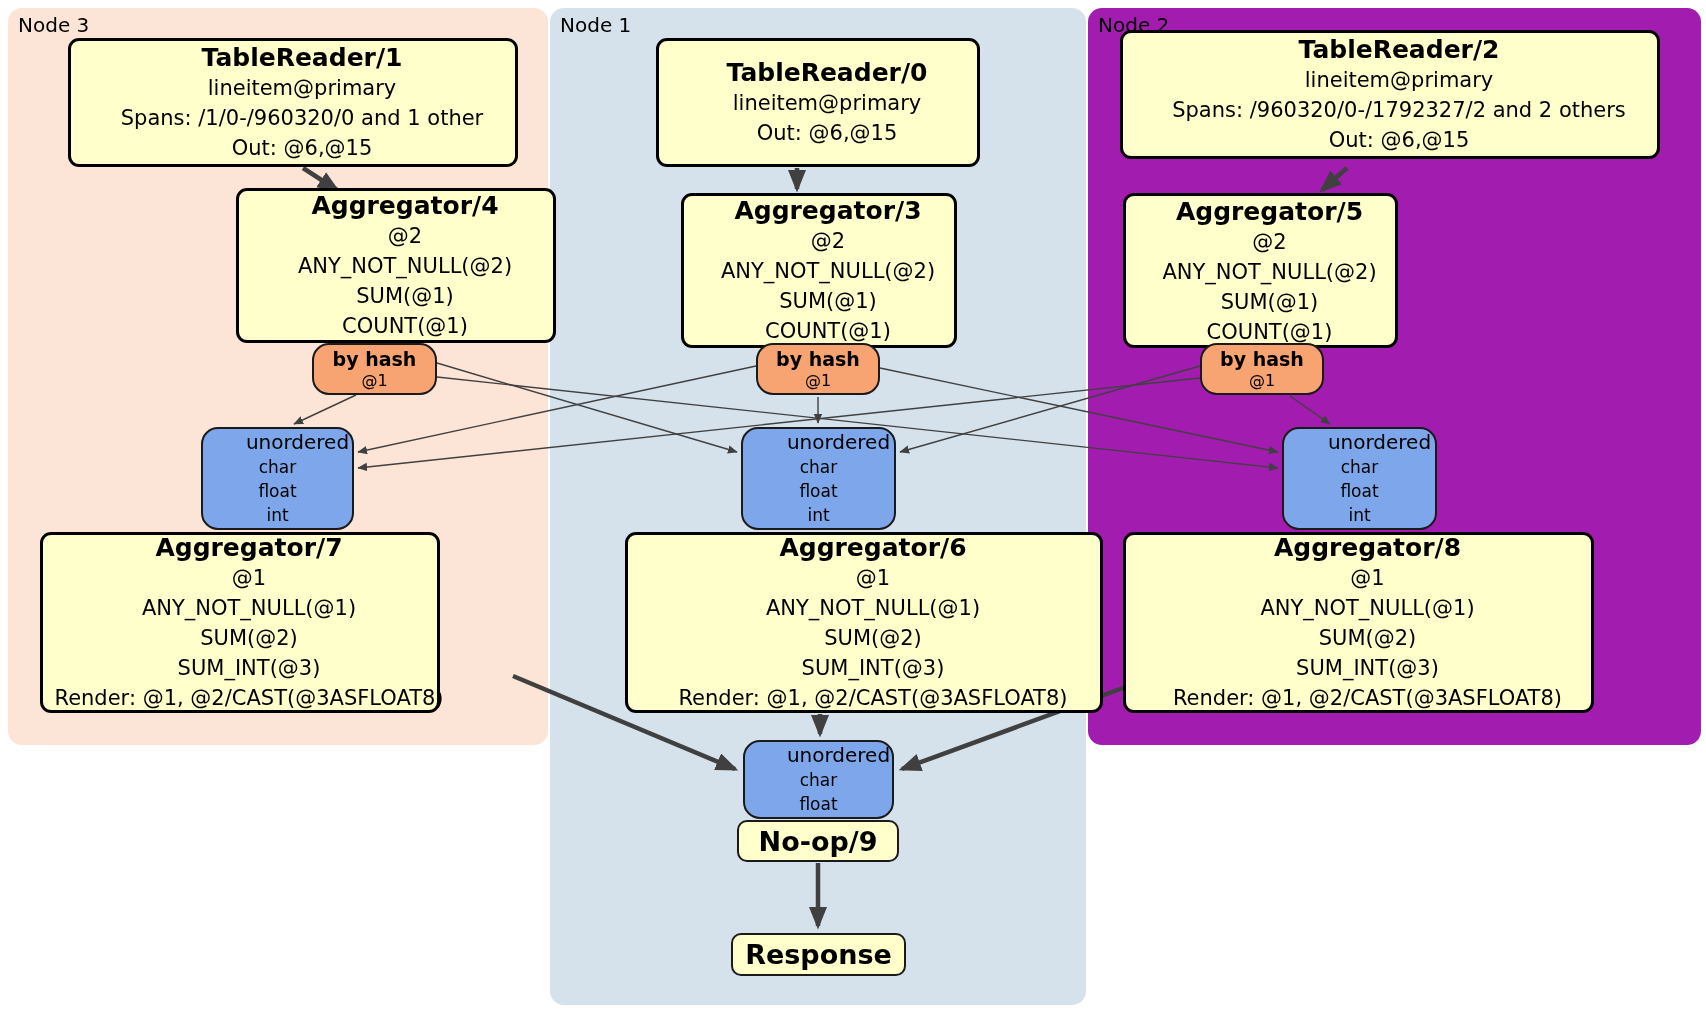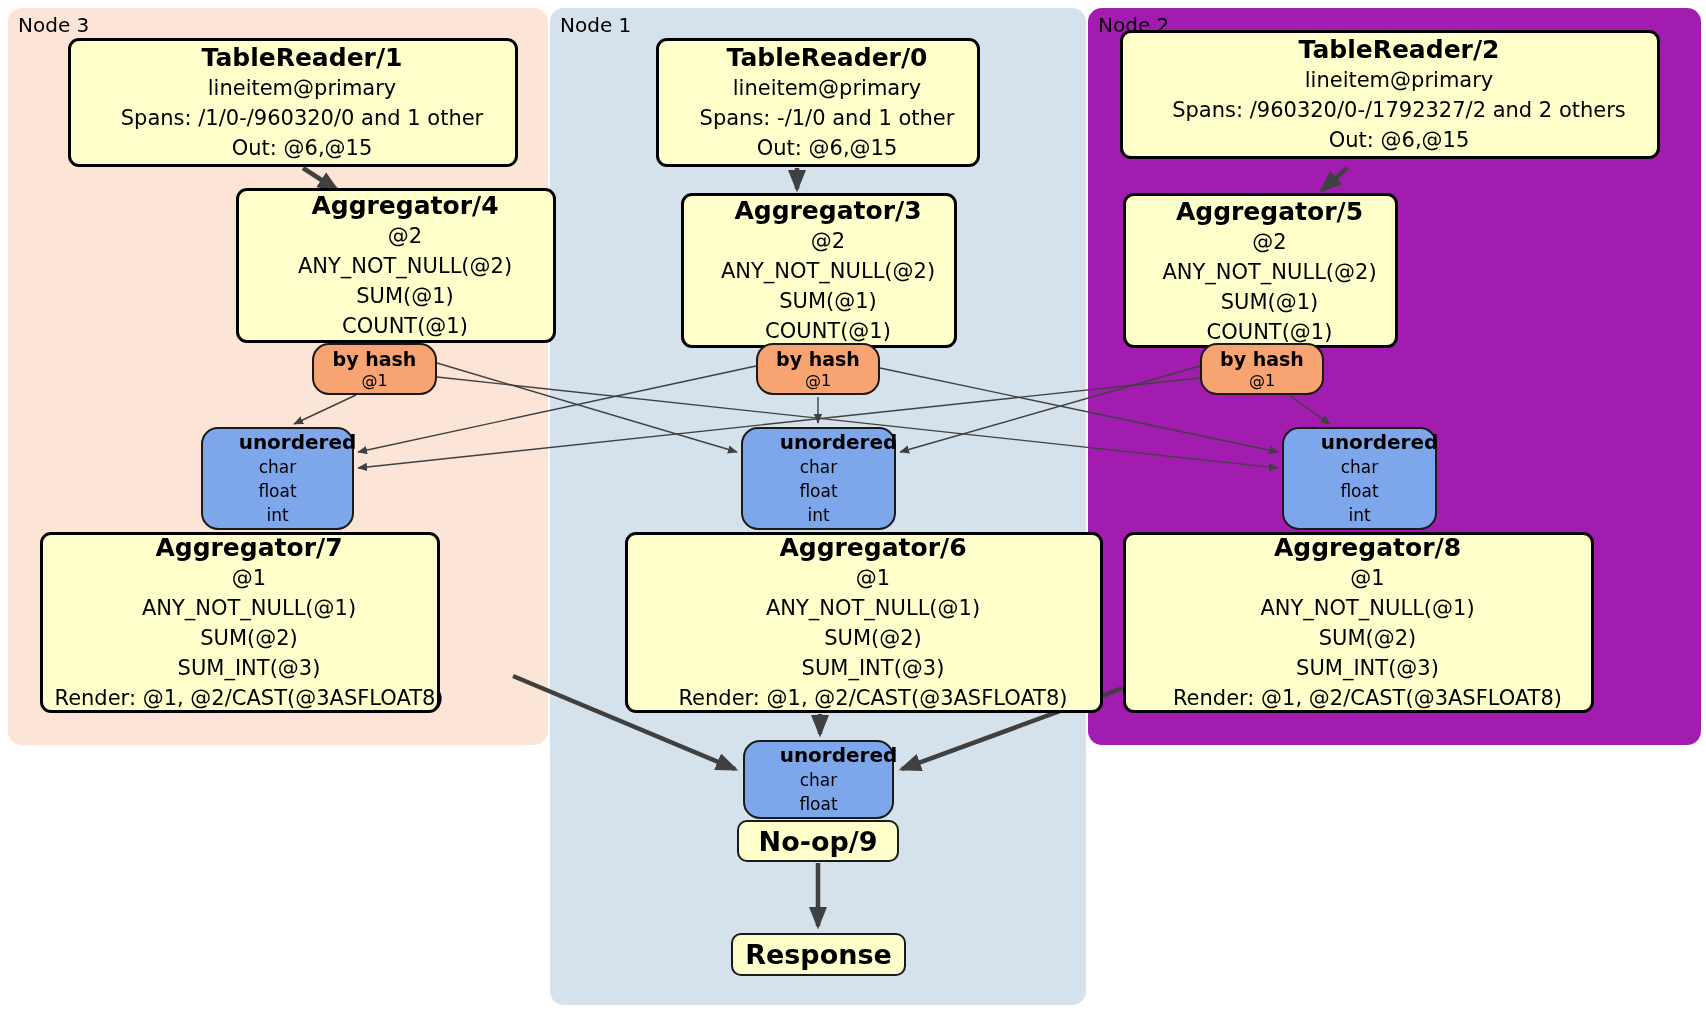--- a/index.html
+++ b/index.html
@@ -68,21 +68,21 @@
     border: 2px solid #1a1a1a;
     border-radius: 17px;
     display: flex;
     flex-direction: column;
     justify-content: center;
     align-items: center;
     text-align: center;
     z-index: 3;
     box-sizing: border-box;
   }
-  .sync .title { font-weight: bold; font-size: 20px; line-height: 25px; margin-left: 40px; }
+  .sync .title { font-weight: normal; font-size: 20px; line-height: 25px; margin-left: 40px; }
   .sync .line  { font-size: 17px; line-height: 24px; }
   .tbox {
     position: absolute;
     background: #FFFFCC;
     border: 2px solid #1a1a1a;
     border-radius: 10px;
     display: flex;
     justify-content: center;
     align-items: center;
     z-index: 2;
@@ -170,21 +170,20 @@
     <div class="line">@1</div>
     <div class="line">ANY_NOT_NULL(@1)</div>
     <div class="line">SUM(@2)</div>
     <div class="line">SUM_INT(@3)</div>
     <div class="line">Render: @1, @2/CAST(@3ASFLOAT8)</div>
   </div>
 
   <div class="pbox" style="left:656px; top:38px; width:324px; height:129px;">
     <div class="title">TableReader/0</div>
     <div class="line">lineitem@primary</div>
-    <div class="line">Spans: -/1/0 and 1 other</div>
     <div class="line">Out: @6,@15</div>
   </div>
 
   <div class="pbox" style="left:681px; top:193px; width:276px; height:155px;">
     <div class="title">Aggregator/3</div>
     <div class="line">@2</div>
     <div class="line">ANY_NOT_NULL(@2)</div>
     <div class="line">SUM(@1)</div>
     <div class="line">COUNT(@1)</div>
   </div>

